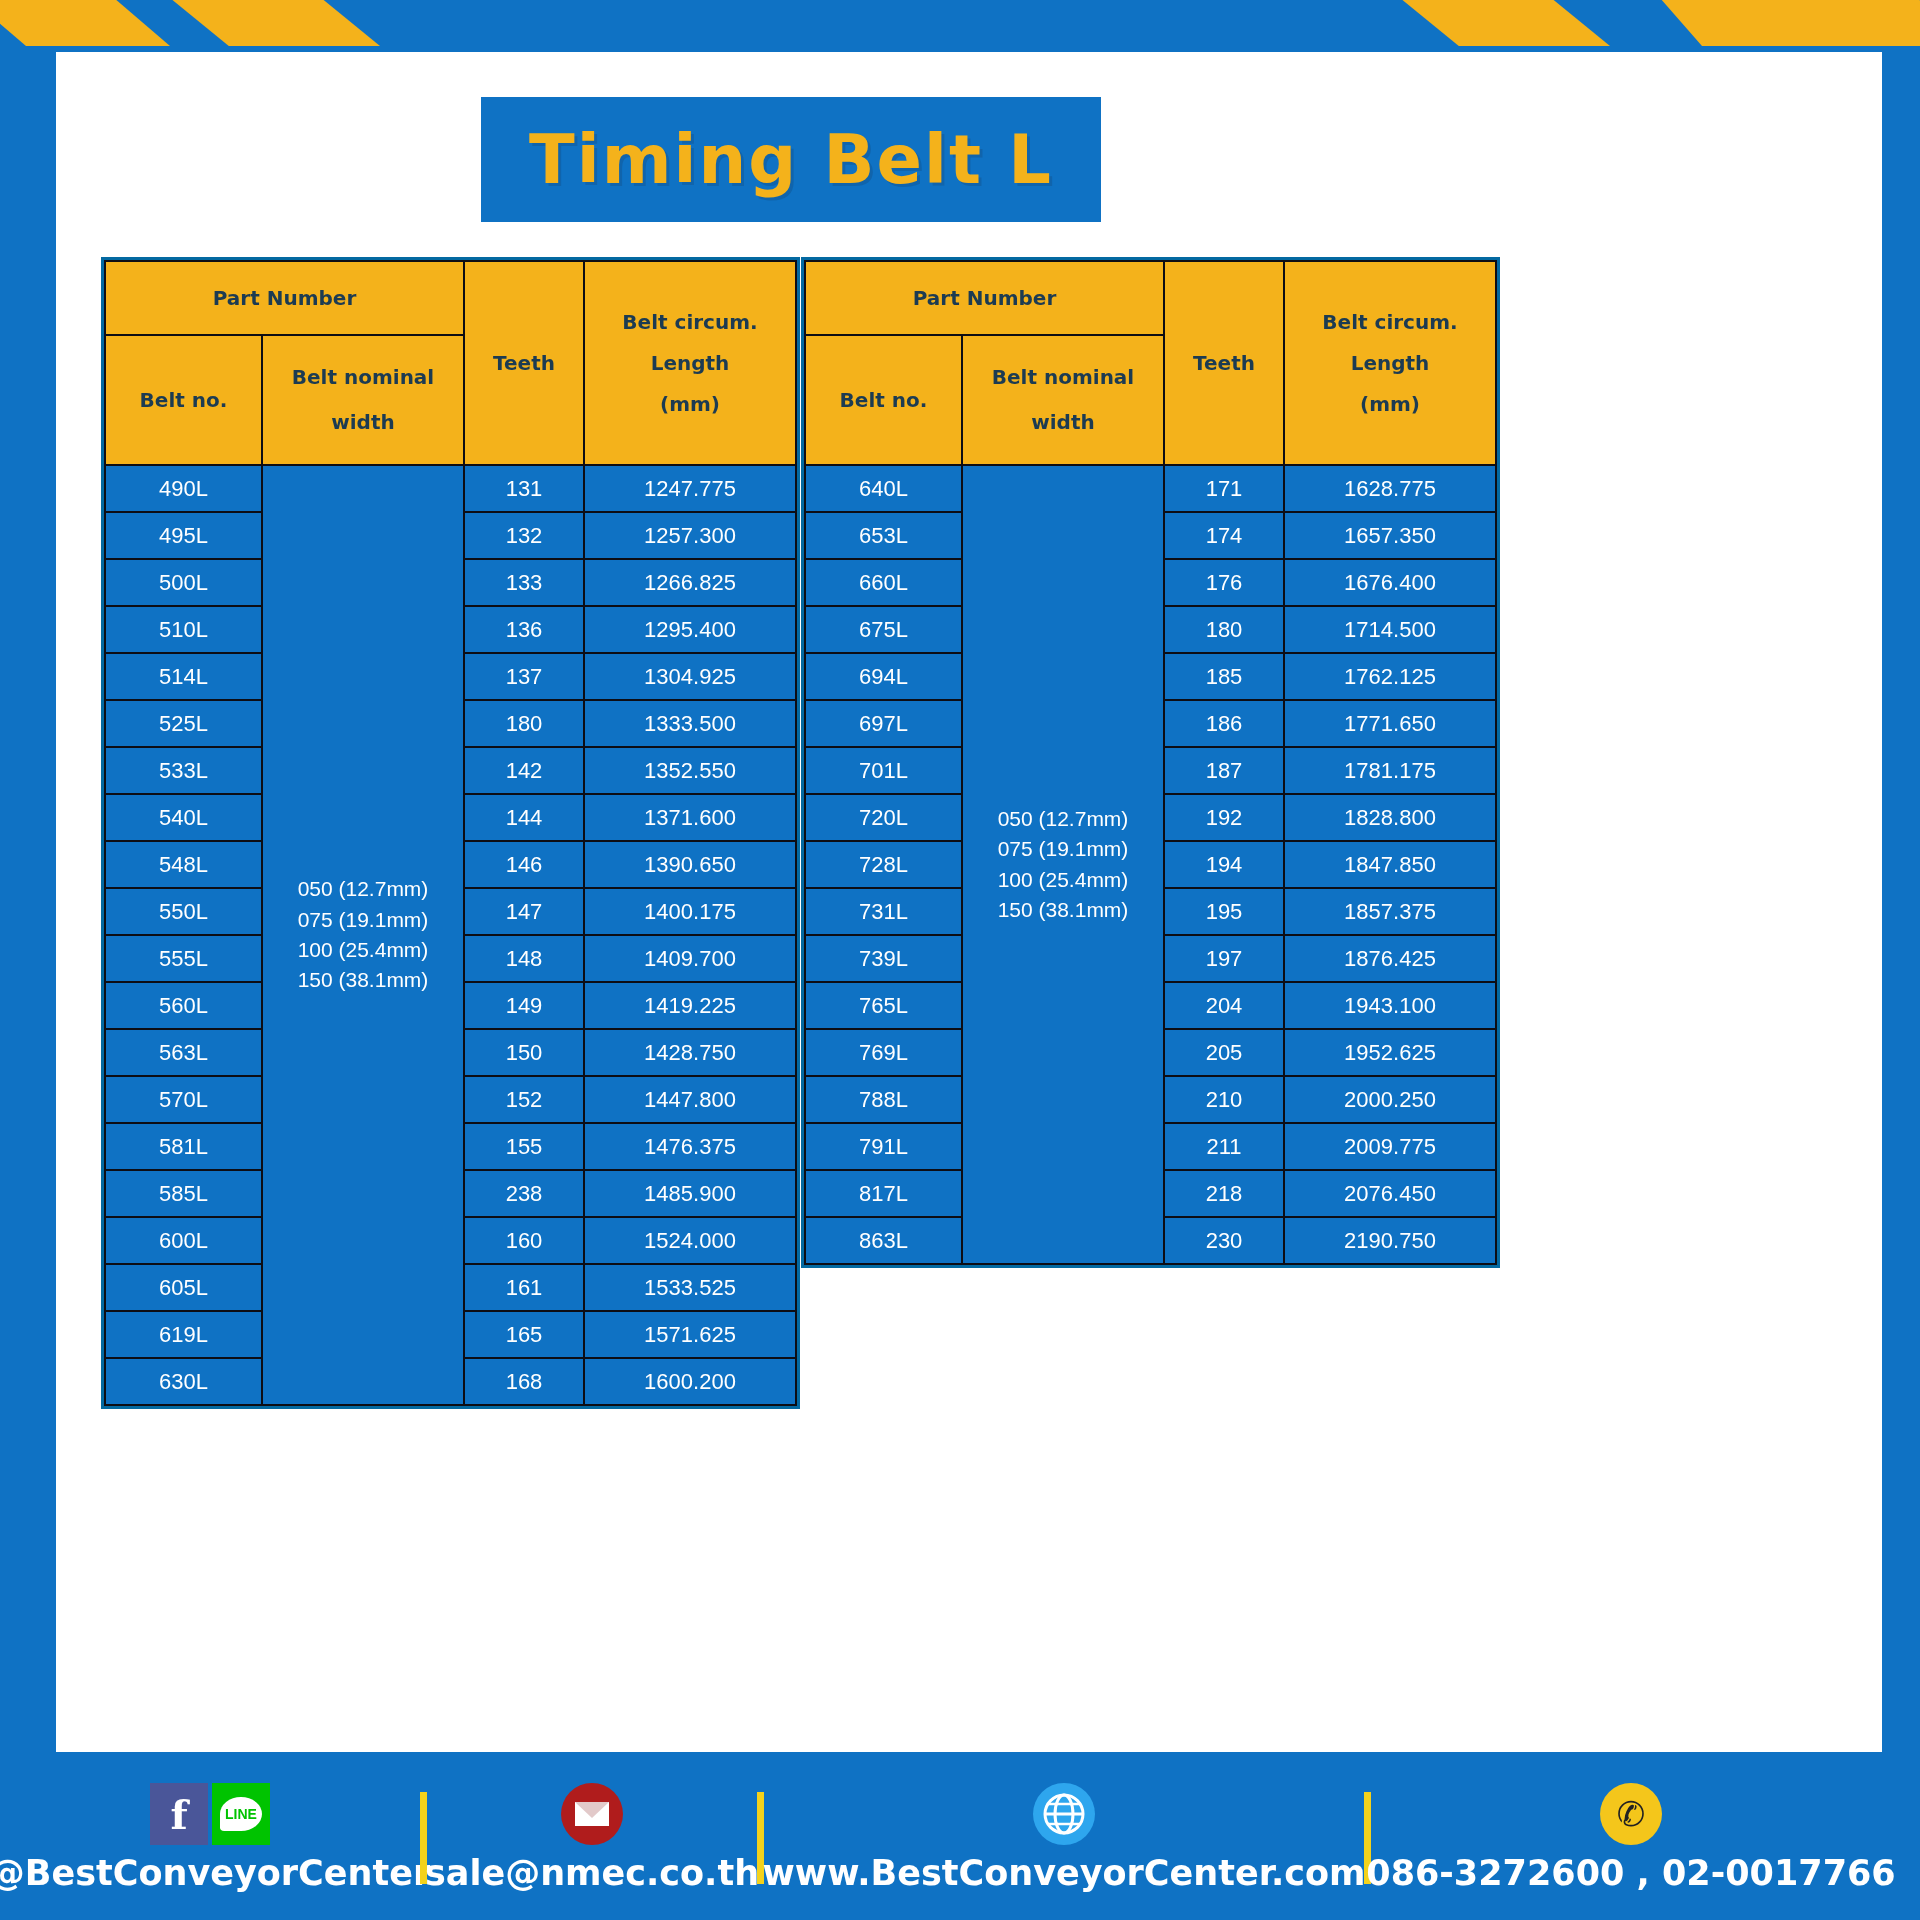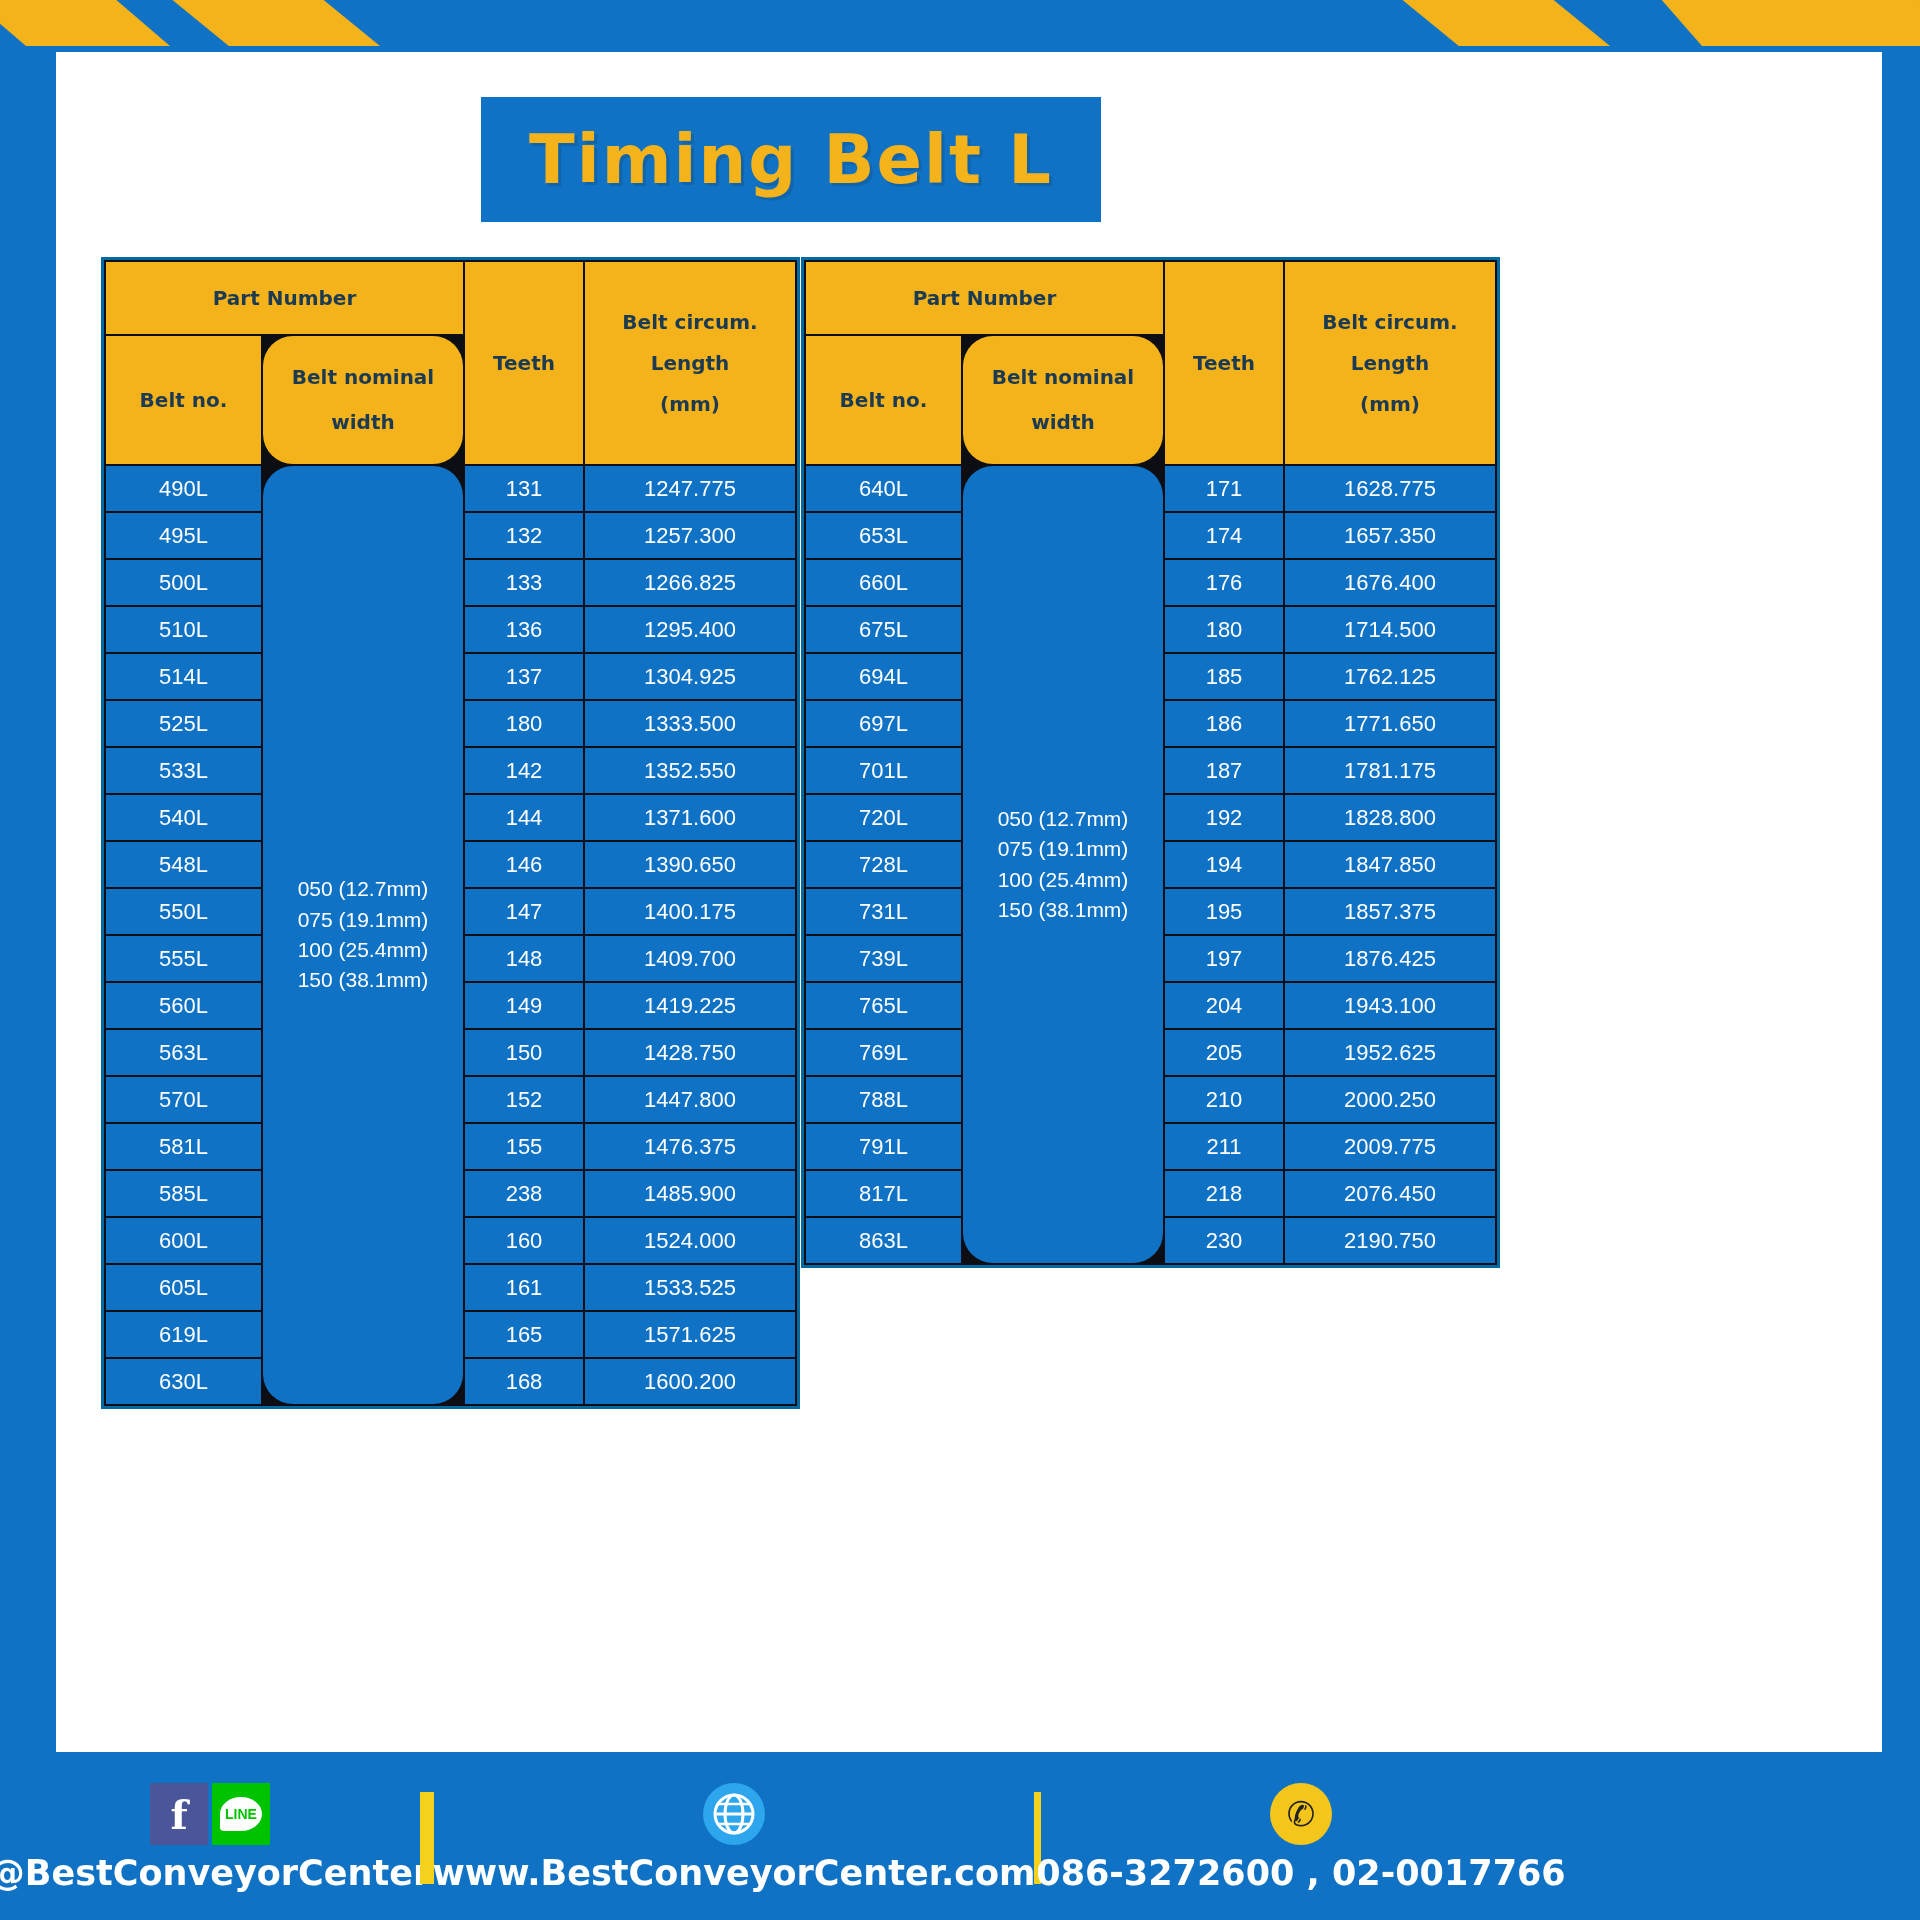--- a/index.html
+++ b/index.html
@@ -93,21 +93,21 @@
   .h-part { height:72px; }
   .h-sub  { height:128px; }
   .th-teeth, .th-circ { }
   .th-circ .l1 { display:block; }
   .th-circ .l2 { display:block; margin-top:12px; }
   .th-circ .l3 { display:block; margin-top:12px; }
   .th-sub .s1 { display:block; }
   .th-sub .s2 { display:block; margin-top:16px; }
 
   .cw-belt  { width:155px; }
-  .cw-width { width:200px;border-radius:30px; }
+  .cw-width { width:200px; }
   .cw-teeth { width:118px; }
   .cw-len   { width:210px; }
 
   .wcell-inner { display:flex; flex-direction:column; justify-content:space-around; height:100%; }
 
   
   .footer {
     position:absolute; left:0; top:1756px; width:1920px; height:164px;
     background:#0f72c4;
     display:flex; align-items:center;
@@ -418,20 +418,26 @@
         <div class="fb">f</div>
         <div class="line">
           <div class="bub">LINE</div>
         </div>
       </div>
       <div class="ftext">@BestConveyorCenter</div>
     </div>
 
     <div class="divider"></div>
 
+    <div class="fitem" style="width:330px;">
+      <div class="mail">
+          <div class="env"></div>
+        </div>
+      <div class="ftext">sale@nmec.co.th</div>
+    </div>
 
     <div class="divider"></div>
 
     <div class="fitem" style="width:600px;">
       <div class="globe">
         <svg width="42" height="42" viewBox="0 0 42 42">
           <circle cx="21" cy="21" r="19" fill="none" stroke="#fff" stroke-width="3"></circle>
           <ellipse cx="21" cy="21" rx="9" ry="19" fill="none" stroke="#fff" stroke-width="3"></ellipse>
           <line x1="2" y1="21" x2="40" y2="21" stroke="#fff" stroke-width="3"></line>
           <line x1="5" y1="11" x2="37" y2="11" stroke="#fff" stroke-width="2.5"></line>

